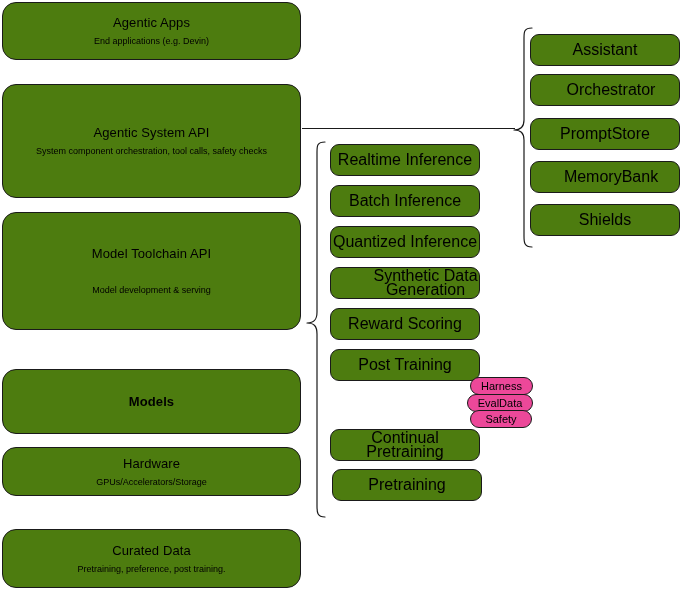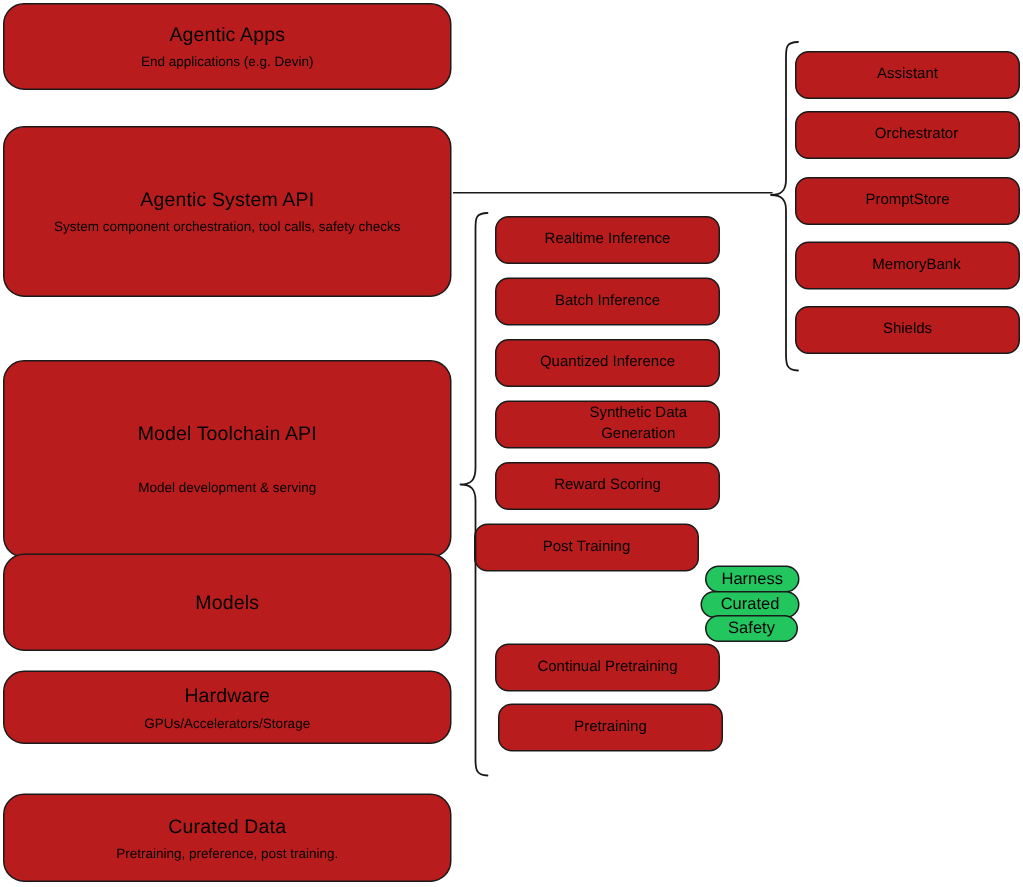--- a/index.html
+++ b/index.html
@@ -21,21 +21,21 @@
     width: 682px;
     height: 591px;
   }
 
   
   .rbox {
     position: absolute;
     box-sizing: border-box;
     border: 1px solid #1a1a1a;
     border-radius: 12px;
-    background: #b91c1c;
+    background: #4d7c0f;
     display: flex;
     flex-direction: column;
     align-items: center;
     justify-content: center;
     text-align: center;
   }
 
   
   .layer {
     left: 2px;
@@ -54,30 +54,30 @@
   }
 
   
   .cap {
     width: 150px;
     height: 32px;
     border-radius: 9px;
     border: 1px solid #1a1a1a;
   }
   .cap .label {
-    font-size: 10px;
+    font-size: 16px;
     line-height: 14px;
   }
 
   
   .pill {
     position: absolute;
     box-sizing: border-box;
     border: 1px solid #1a1a1a;
-    background: #22c55e;
+    background: #ec4899;
     border-radius: 999px;
     display: flex;
     align-items: center;
     justify-content: center;
     font-size: 11px;
     line-height: 13px;
     z-index: 6;
   }
 
   
@@ -109,26 +109,26 @@
   <div class="rbox layer" style="top:2px; height:58px;">
     <div class="title">Agentic Apps</div>
     <div class="sub">End applications (e.g. Devin)</div>
   </div>
 
   <div class="rbox layer" style="top:84px; height:114px;">
     <div class="title">Agentic System API</div>
     <div class="sub">System component orchestration, tool calls, safety checks</div>
   </div>
 
-  <div class="rbox layer" style="top:240px; height:132px;gap:18px;">
+  <div class="rbox layer" style="top:212px; height:118px;gap:18px;">
     <div class="title">Model Toolchain API</div>
     <div class="sub">Model development &amp; serving</div>
   </div>
 
-  <div class="rbox layer" style="top:369px; height:65px;">
+  <div class="rbox layer" style="top:369px; height:65px;font-weight:bold;">
     <div class="title">Models</div>
   </div>
 
   <div class="rbox layer" style="top:447px; height:49px;">
     <div class="title">Hardware</div>
     <div class="sub">GPUs/Accelerators/Storage</div>
   </div>
 
   <div class="rbox layer" style="top:529px; height:59px;">
     <div class="title">Curated Data</div>
@@ -165,35 +165,35 @@
   </div>
   <div class="rbox cap" style="left:330px; top:226px;">
     <div class="label">Quantized Inference</div>
   </div>
   <div class="rbox cap" style="left:330px; top:267px;padding-left:41px;">
     <div class="label">Synthetic Data Generation</div>
   </div>
   <div class="rbox cap" style="left:330px; top:308px;">
     <div class="label">Reward Scoring</div>
   </div>
-  <div class="rbox cap" style="left:316px; top:349px;">
+  <div class="rbox cap" style="left:330px; top:349px;">
     <div class="label">Post Training</div>
   </div>
   <div class="rbox cap" style="left:330px; top:429px;">
     <div class="label">Continual Pretraining</div>
   </div>
   <div class="rbox cap" style="left:332px; top:469px;">
     <div class="label">Pretraining</div>
   </div>
 
   <div class="pill" style="left:470px; top:377px; width:63px; height:18px;">
     <span>Harness</span>
   </div>
   <div class="pill" style="left:467px; top:394px; width:66px; height:18px;">
-    <span>Curated</span>
+    <span>EvalData</span>
   </div>
   <div class="pill" style="left:470px; top:410px; width:62px; height:18px;">
     <span>Safety</span>
   </div>
 
   <div class="rbox cap" style="left:530px; top:34px;">
     <div class="label">Assistant</div>
   </div>
   <div class="rbox cap" style="left:530px; top:74px;padding-left:12px;">
     <div class="label">Orchestrator</div>

